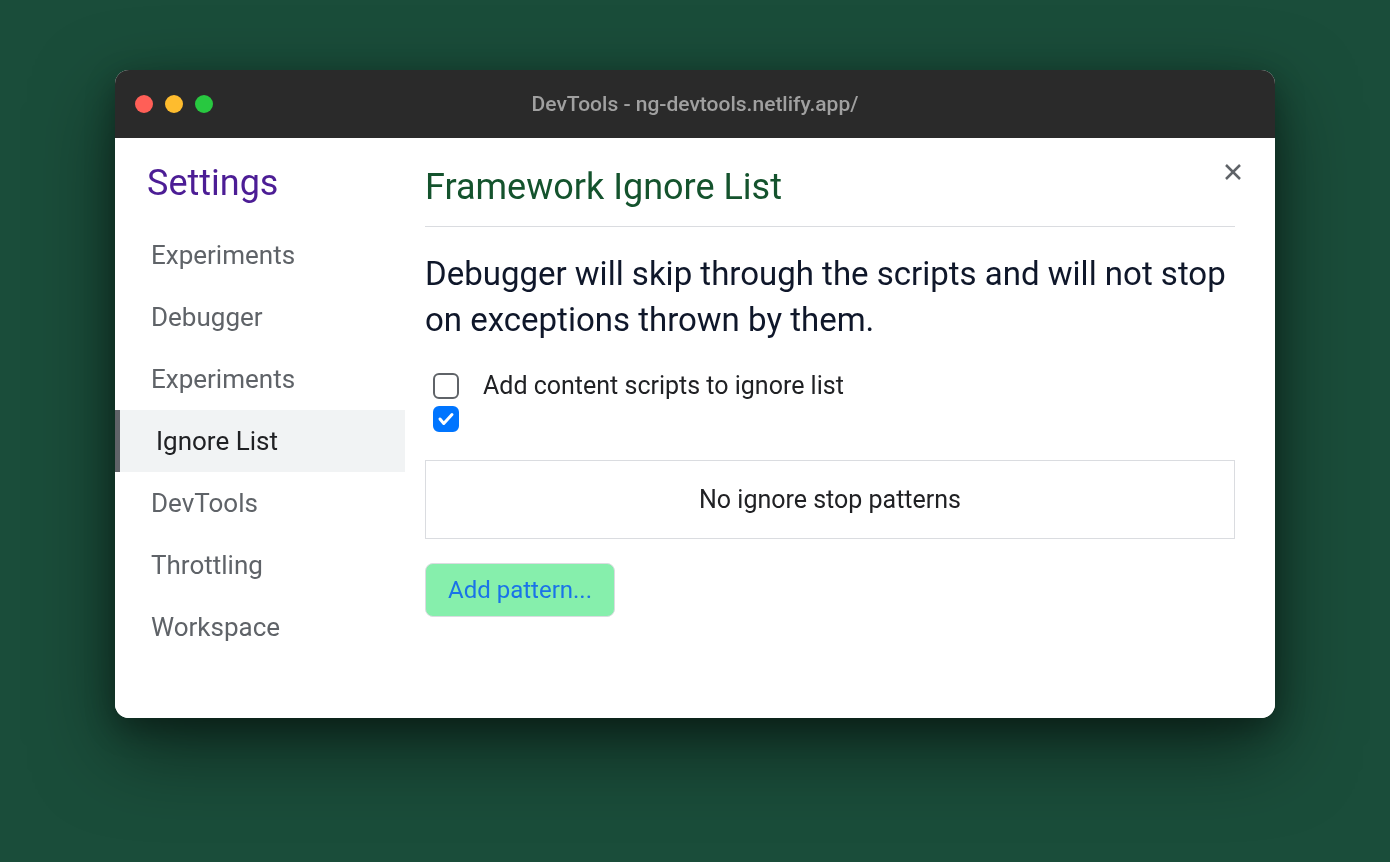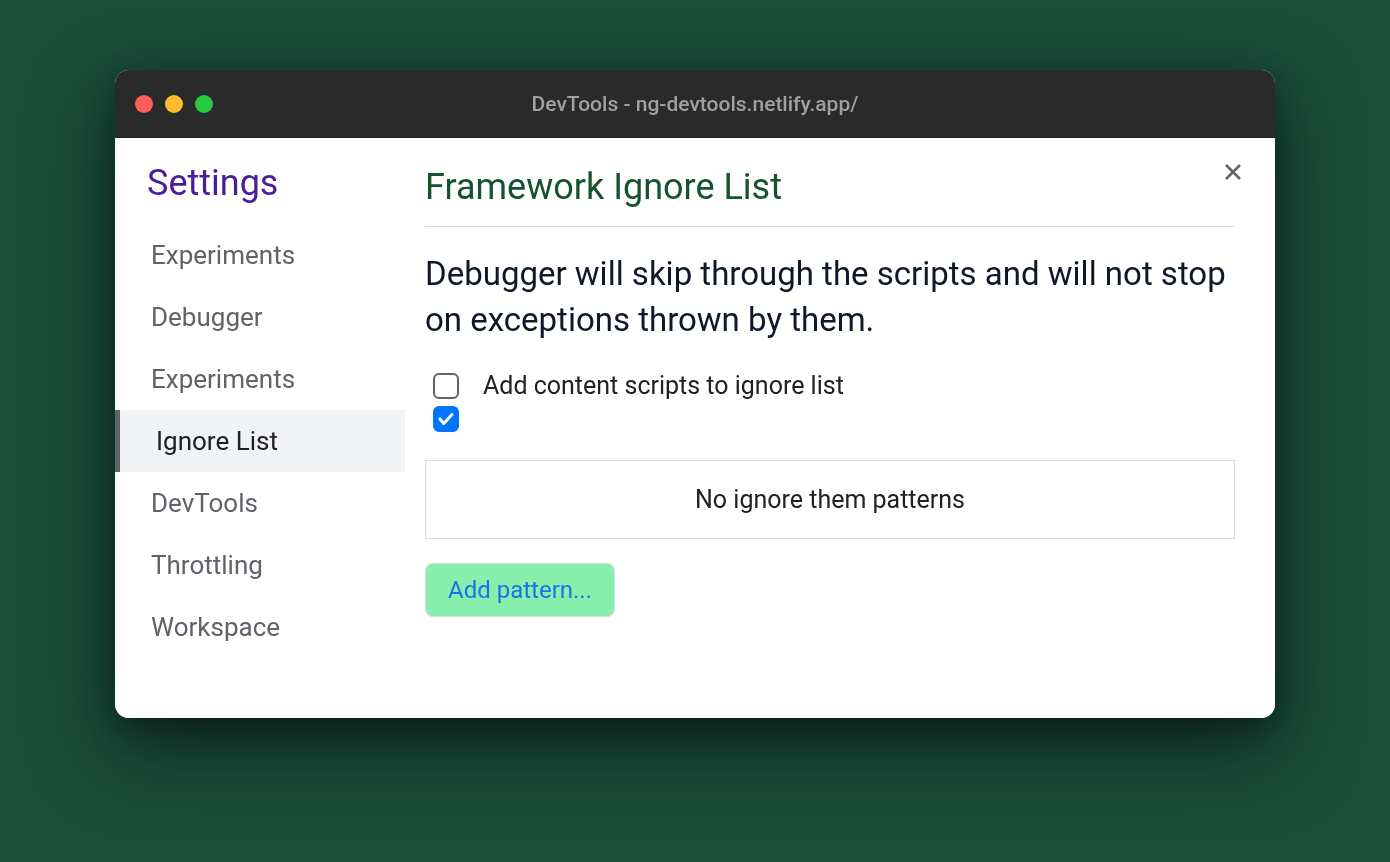--- a/index.html
+++ b/index.html
@@ -233,19 +233,19 @@
       </div>
       
       <div class="checkbox-row">
         <div class="checkbox checked">
           <svg viewBox="0 0 24 24" fill="none" stroke="#fff" stroke-width="4" stroke-linecap="round" stroke-linejoin="round">
             <polyline points="4,12 9,18 20,6"></polyline>
           </svg>
         </div>
       </div>
       
-      <div class="patterns-box">No ignore them patterns</div>
+      <div class="patterns-box">No ignore stop patterns</div>
       
       <button class="add-pattern-btn">Add pattern...</button>
     </div>
 
   </div>
 </div>
 
 </body></html>

